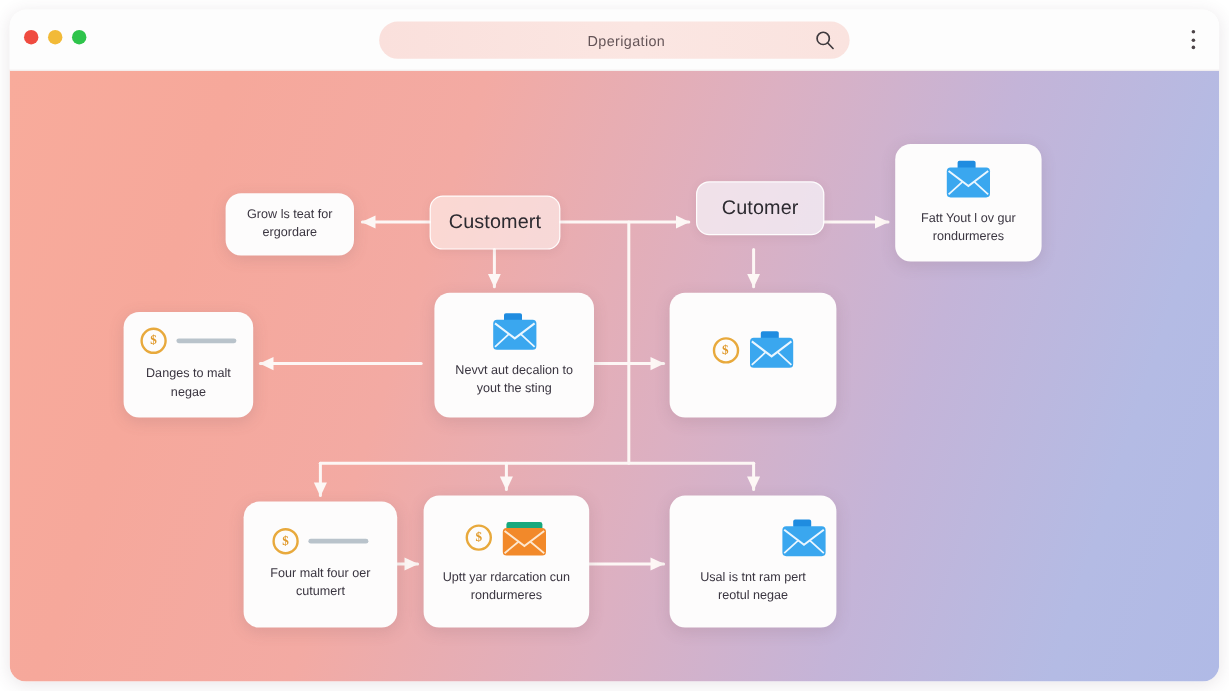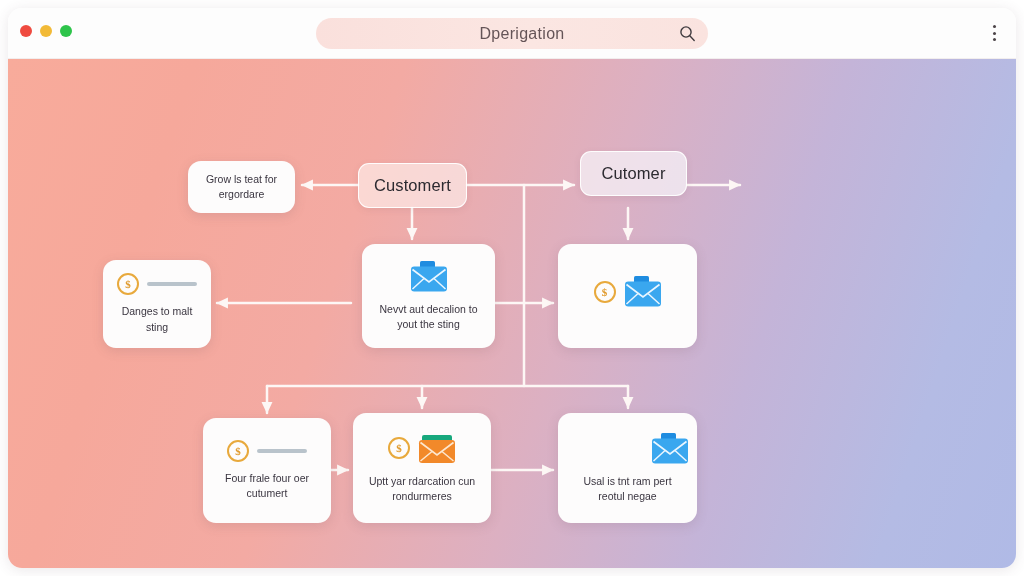--- a/index.html
+++ b/index.html
@@ -58,21 +58,21 @@
     top: 10px;
     width: 392px;
     height: 31px;
     border-radius: 16px;
     background: linear-gradient(90deg, #fae0dc 0%, #fbe6e2 55%, #fae3df 100%);
     display: flex;
     align-items: center;
     justify-content: center;
   }
   #search-text {
-    font-size: 16px;
+    font-size: 12px;
     color: #4a3b3f;
     letter-spacing: 0.3px;
     opacity: 0.85;
     filter: blur(0.22px);
     margin-left: 20px;
   }
   #search-icon-wrap {
     position: absolute;
     right: 12px;
     top: 7px;
@@ -284,29 +284,40 @@
 
     <div class="node node-pill" style="left:350px; top:105px; width:109px; height:45px;">
       <div class="node-title">Customert</div>
     </div>
 
     <div class="node node-pill" style="left:572px; top:93px; width:107px; height:45px;
          background:rgba(246,244,250,0.72);">
       <div class="node-title">Cutomer</div>
     </div>
 
+    <div class="node node-card" style="left:738px; top:62px; width:122px; height:98px;">
+      <div class="icon-row">
+        <svg class="env-icon" width="38" height="33" viewBox="0 0 38 33">
+          <rect x="10" y="1" width="15" height="7" rx="1.6" fill="#1f8ce0"></rect>
+          <rect x="1" y="6.5" width="36" height="25" rx="3.2" fill="#3aa7ef"></rect>
+          <path d="M 2.5 9.5 L 19 22 L 35.5 9.5" fill="none" stroke="#eaf6ff" stroke-width="1.7"></path>
+          <path d="M 2.5 29 L 14 18.5 M 35.5 29 L 24 18.5" fill="none" stroke="#eaf6ff" stroke-width="1.5"></path>
+        </svg>
+      </div>
+      <div class="node-text">Fatt Yout l ov gur rondurmeres</div>
+    </div>
 
     <div class="node node-card" style="left:95px; top:202px; width:108px; height:88px;">
       <div class="icon-row">
         <span class="coin-icon">$</span>
         <span class="progress-bar">
           <span class="progress-fill" style="width:62%;"></span>
         </span>
       </div>
-      <div class="node-text">Danges to malt sting</div>
+      <div class="node-text">Danges to malt negae</div>
     </div>
 
     <div class="node node-card" style="left:343px; top:186px; width:133px; height:104px;margin-left:11px;">
       <div class="icon-row">
         <svg class="env-icon" width="38" height="33" viewBox="0 0 38 33">
           <rect x="10" y="1" width="15" height="7" rx="1.6" fill="#1f8ce0"></rect>
           <rect x="1" y="6.5" width="36" height="25" rx="3.2" fill="#3aa7ef"></rect>
           <path d="M 2.5 9.5 L 19 22 L 35.5 9.5" fill="none" stroke="#eaf6ff" stroke-width="1.7"></path>
           <path d="M 2.5 29 L 14 18.5 M 35.5 29 L 24 18.5" fill="none" stroke="#eaf6ff" stroke-width="1.5"></path>
         </svg>
@@ -326,21 +337,21 @@
       </div>
     </div>
 
     <div class="node node-card" style="left:195px; top:360px; width:128px; height:105px;">
       <div class="icon-row">
         <span class="coin-icon">$</span>
         <span class="progress-bar">
           <span class="progress-fill" style="width:55%;"></span>
         </span>
       </div>
-      <div class="node-text">Four frale four oer cutumert</div>
+      <div class="node-text">Four malt four oer cutumert</div>
     </div>
 
     <div class="node node-card" style="left:345px; top:355px; width:138px; height:110px;">
       <div class="icon-row">
         <span class="coin-icon">$</span>
         <svg class="env-icon" width="38" height="33" viewBox="0 0 38 33">
           <rect x="4" y="3" width="30" height="9" rx="2" fill="#17a87d"></rect>
           <rect x="1" y="8" width="36" height="23" rx="3.2" fill="#f2892a"></rect>
           <path d="M 2.5 10.5 L 19 23 L 35.5 10.5" fill="none" stroke="#fde7cf" stroke-width="1.7"></path>
           <path d="M 2.5 29 L 14 19.5 M 35.5 29 L 24 19.5" fill="none" stroke="#fde7cf" stroke-width="1.5"></path>

